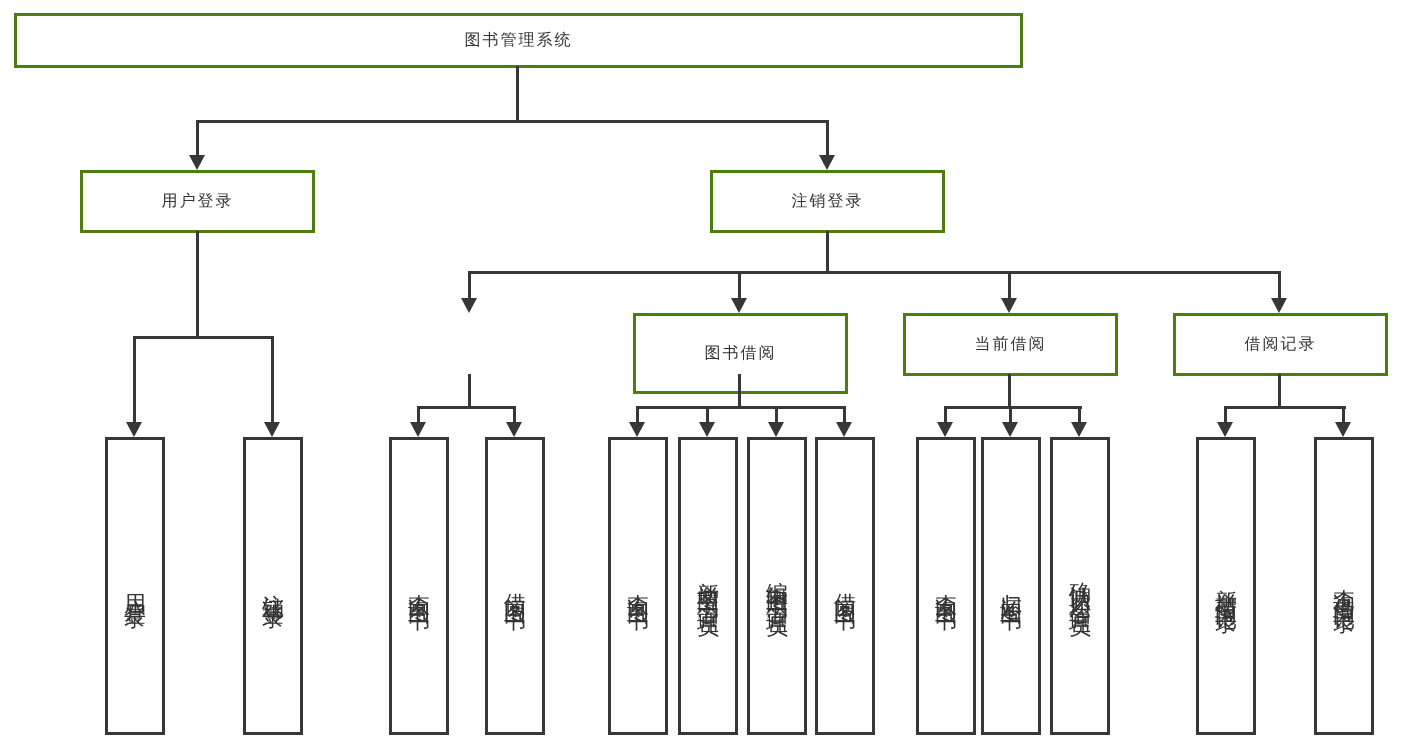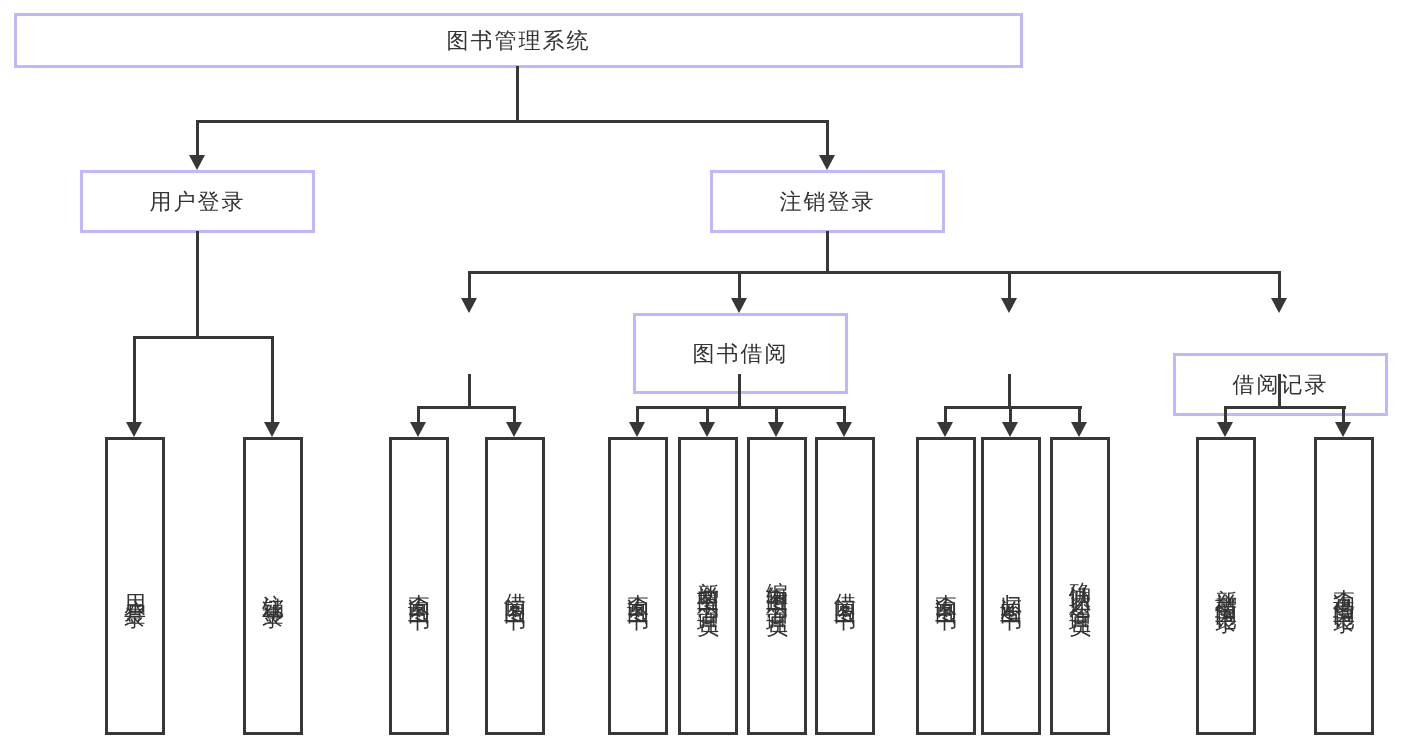--- a/index.html
+++ b/index.html
@@ -3,23 +3,23 @@
 <meta charset="utf-8">
 <style>
   html,body { margin:0; padding:0; background:#ffffff; }
   #canvas {
     position:relative; width:1405px; height:747px;
     background:#ffffff; overflow:hidden;
     font-family:"Liberation Sans","DejaVu Sans",sans-serif;
   }
   .hbox {
     position:absolute; box-sizing:border-box;
-    border:3px solid #c4b5fd; background:#ffffff;
+    border:3px solid #4d7c0f; background:#ffffff;
     display:flex; align-items:center; justify-content:center;
-    font-size:22px; color:#333333; letter-spacing:2px;
+    font-size:16px; color:#333333; letter-spacing:2px;
   }
   .vbox {
     position:absolute; box-sizing:border-box;
     top:437px; height:298px; width:60px;
     border:3px solid #373737; background:#ffffff;
     display:flex; align-items:center; justify-content:center;
   }
   .vbox .vtext {
     writing-mode:vertical-rl;
     font-size:22px; color:#333333; letter-spacing:5px; line-height:1;
@@ -74,21 +74,24 @@
   <div class="vl" style="left:738px; top:271px; height:29px;"></div>
   <div class="ah" style="left:731px; top:298px;"></div>
   <div class="vl" style="left:1008px; top:271px; height:29px;"></div>
   <div class="ah" style="left:1001px; top:298px;"></div>
   <div class="vl" style="left:1278px; top:271px; height:29px;"></div>
   <div class="ah" style="left:1271px; top:298px;"></div>
 
   <div class="hbox" style="left:633px; top:313px; width:215px; height:81px;">
     <span>图书借阅</span>
   </div>
-  <div class="hbox" style="left:1173px; top:313px; width:215px; height:63px;margin-top:40px;">
+  <div class="hbox" style="left:903px; top:313px; width:215px; height:63px;">
+    <span>当前借阅</span>
+  </div>
+  <div class="hbox" style="left:1173px; top:313px; width:215px; height:63px;">
     <span>借阅记录</span>
   </div>
 
   <div class="vl" style="left:468px; top:374px; height:34px;"></div>
   <div class="hl" style="left:417px; top:406px; width:99px;"></div>
   <div class="vl" style="left:417px; top:406px; height:18px;"></div>
   <div class="ah" style="left:410px; top:422px;"></div>
   <div class="vl" style="left:513px; top:406px; height:18px;"></div>
   <div class="ah" style="left:506px; top:422px;"></div>
 

